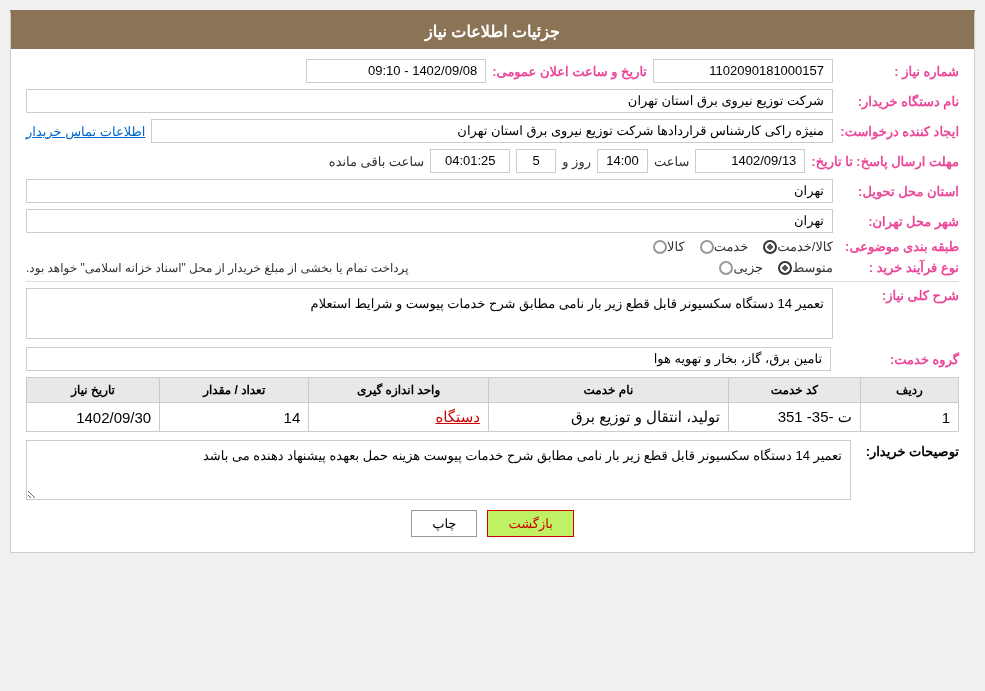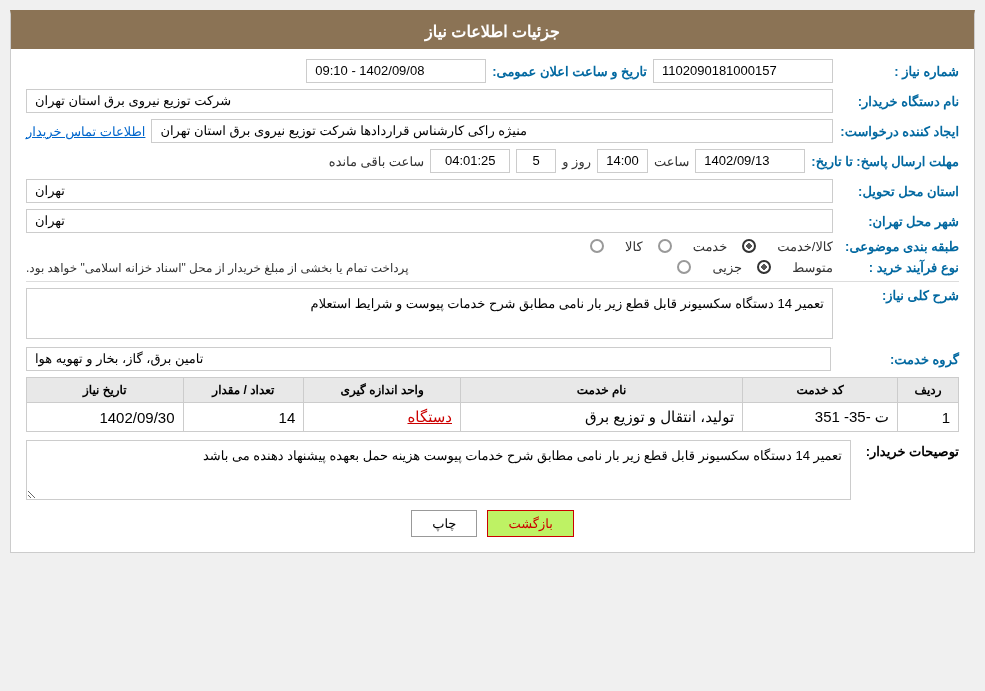--- a/index.html
+++ b/index.html
@@ -32,34 +32,34 @@
     .card-body {
       padding: 10px 15px;
     }
     .info-row {
       display: flex;
       align-items: center;
       margin-bottom: 6px;
       gap: 6px;
     }
     .label {
-      color: #0369a1;
+      color: #ec4899;
       white-space: nowrap;
       min-width: 120px;
       text-align: right;
       font-weight: bold;
       flex-shrink: 0;
     }
     .value-box {
       border: 1px solid #ccc;
       background: #fff;
       padding: 3px 8px;
       min-height: 24px;
       flex: 1;
-      text-align: left;
+      text-align: right;
     }
     .value-box.narrow {
       flex: 0 0 180px;
     }
     .value-box.wide {
       flex: 1;
     }
     .link-text {
       color: #0066cc;
       text-decoration: underline;
@@ -84,21 +84,22 @@
       text-align: center;
     }
     .radio-group {
       display: flex;
       align-items: center;
       gap: 15px;
       flex: 1;
     }
     .radio-item {
       display: flex;
-      gap: 21px;
+      align-items: center;
+      gap: 0;
     }
     .radio-circle {
       width: 14px;
       height: 14px;
       border-radius: 50%;
       border: 2px solid #999;
       display: inline-block;
       flex-shrink: 0;
     }
     .radio-circle.selected {
@@ -134,21 +135,21 @@
       margin-bottom: 6px;
     }
     .services-table {
       width: 100%;
       border-collapse: collapse;
       margin-bottom: 8px;
     }
     .services-table th {
       background: #e8e8e8;
       border: 1px solid #ccc;
-      padding: 5px 4px;
+      padding: 5px 20px;
       text-align: center;
       font-weight: bold;
       font-size: 12px;
     }
     .services-table td {
       border: 1px solid #ccc;
       padding: 5px 8px;
       text-align: right;
       font-size: 15px;
     }

